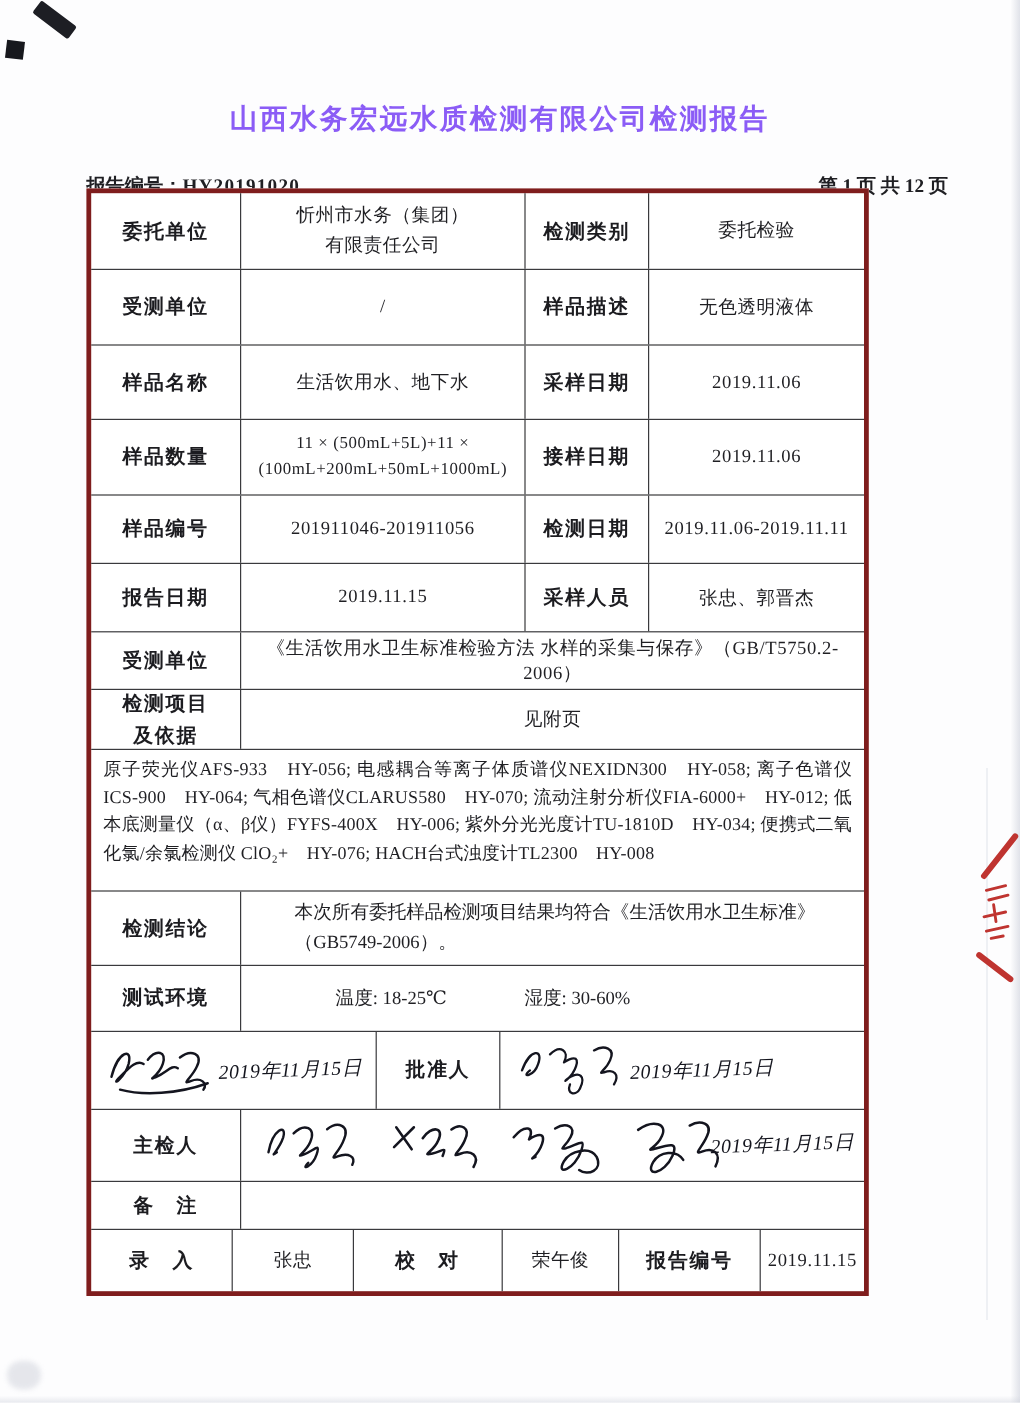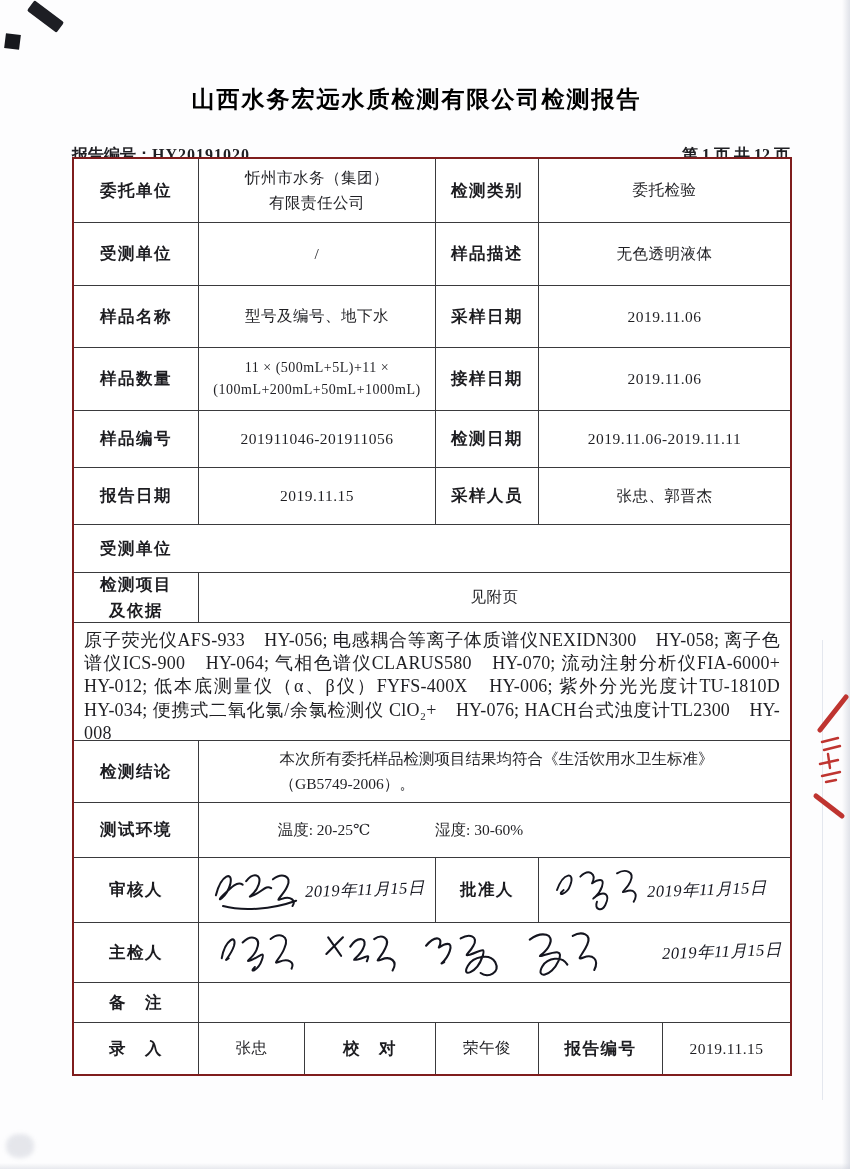--- a/index.html
+++ b/index.html
@@ -19,43 +19,43 @@
     background:#1d1e24; transform:rotate(37deg); border-radius:2px; }
   .mark-square { position:absolute; left:5px; top:34px; width:15px; height:15px;
     background:#17181d; transform:rotate(7deg); }
   .mark-smudge { position:absolute; left:6px; top:1134px; width:28px; height:24px;
     background:#c9ccd6; opacity:.45; border-radius:45%; filter:blur(2px); }
   .edge-line { position:absolute; left:822px; top:640px; width:1px; height:460px;
     background:#d4d8e2; opacity:.6; }
   .stamp { position:absolute; left:808px; top:694px; width:42px; height:126px; }
   
   .title { position:absolute; left:0; top:84px; width:833px; text-align:center;
-    font-size:23px; font-weight:bold; letter-spacing:2px; color:#000000; }
+    font-size:23px; font-weight:bold; letter-spacing:2px; color:#8b5cf6; }
   .meta { position:absolute; left:72px; top:145px; width:718px; display:flex;
     justify-content:space-between; font-size:16px; font-weight:600; }
   .meta .num { font-weight:600; letter-spacing:1px; }
   
-  .t { position:absolute; left:72px; top:157px; width:720px;
-    border:2px solid #7f1d1d; background:#fff; }
+  .t { position:absolute; left:72px; top:157px; width:652px;
+    border:4px solid #7f1d1d; background:#fff; }
   .tr { display:flex; border-top:1px solid #3a3a3d; }
   .tr:first-child { border-top:none; }
   .td { border-left:1px solid #3a3a3d; display:flex; align-items:center;
     justify-content:center; text-align:center; padding:2px 6px; }
   .td:first-child { border-left:none; }
   .c1 { width:124px; } .c2 { width:237px; } .c3 { width:103px; } .c4 { flex:1; }
   .span { flex:1; }
   .f1{width:124px}.f2{width:106px}.f3{width:131px}.f4{width:103px}.f5{width:124px}.f6{flex:1}
   .h63{height:63px}.h62{height:62px}.h57{height:57px}.h48{height:48px}.h50{height:50px}
   .h118{height:118px}.h55{height:55px}.h65{height:65px}.h60{height:60px}.h40{height:40px}.h52{height:52px}
   .lab { font-size:16.5px; font-weight:600; letter-spacing:1.5px; color:#1c1c20; }
   .val { font-size:15.5px; letter-spacing:.5px; }
   .pre { white-space:pre-line; line-height:1.55; }
   .left { justify-content:flex-start; text-align:left; }
   .just { align-items:flex-start; text-align:justify; padding:6px 10px 4px 10px;
-    font-size:18px; line-height:23.2px; letter-spacing:.2px; }
+    font-size:15px; line-height:23.2px; letter-spacing:.2px; }
   .concl { align-items:center; text-align:left; padding-left:10px; font-size:15.5px; }
   .env { justify-content:flex-start; padding-left:14px; font-size:15.5px; }
   .env .temp { display:inline-block; width:222px; }
   .sigcell { position:relative; justify-content:flex-start; }
   .hand { font-style:italic; font-size:16.5px; letter-spacing:.5px;
     transform:rotate(-2deg); color:#14151e; white-space:nowrap; }
   .sig { stroke:#14151f; stroke-width:2.3; fill:none;
     stroke-linecap:round; stroke-linejoin:round; }
 </style>
 </head>
@@ -93,21 +93,21 @@
     <div class="td c4 val">委托检验</div>
   </div>
   <div class="tr h63">
     <div class="td c1 lab">受测单位</div>
     <div class="td c2 val">/</div>
     <div class="td c3 lab">样品描述</div>
     <div class="td c4 val">无色透明液体</div>
   </div>
   <div class="tr h62">
     <div class="td c1 lab">样品名称</div>
-    <div class="td c2 val">型号及编号、地下水</div>
+    <div class="td c2 val">生活饮用水、地下水</div>
     <div class="td c3 lab">采样日期</div>
     <div class="td c4 val">2019.11.06</div>
   </div>
   <div class="tr h63">
     <div class="td c1 lab">样品数量</div>
     <div class="td c2 val pre" style="font-size:14px">11 × (500mL+5L)+11 ×
 (100mL+200mL+50mL+1000mL)</div>
     <div class="td c3 lab">接样日期</div>
     <div class="td c4 val">2019.11.06</div>
   </div>
@@ -119,20 +119,21 @@
   </div>
   <div class="tr h57">
     <div class="td c1 lab">报告日期</div>
     <div class="td c2 val">2019.11.15</div>
     <div class="td c3 lab">采样人员</div>
     <div class="td c4 val">张忠、郭晋杰</div>
   </div>
 
   <div class="tr h48">
     <div class="td c1 lab">受测单位</div>
+    <div class="td span val">《生活饮用水卫生标准检验方法 水样的采集与保存》（GB/T5750.2-2006）</div>
   </div>
 
   <div class="tr h50">
     <div class="td c1 lab pre">检测项目
 及依据</div>
     <div class="td span val">见附页</div>
   </div>
 
   <div class="tr h118">
     <div class="td span just">原子荧光仪AFS-933　HY-056; 电感耦合等离子体质谱仪NEXIDN300　HY-058; 离子色谱仪ICS-900　HY-064; 气相色谱仪CLARUS580　HY-070; 流动注射分析仪FIA-6000+　HY-012; 低本底测量仪（α、β仪）FYFS-400X　HY-006; 紫外分光光度计TU-1810D　HY-034; 便携式二氧化氯/余氯检测仪 ClO₂+　HY-076; HACH台式浊度计TL2300　HY-008</div>
@@ -140,27 +141,26 @@
 
   <div class="tr h62">
     <div class="td c1 lab">检测结论</div>
     <div class="td span concl pre">本次所有委托样品检测项目结果均符合《生活饮用水卫生标准》
 （GB5749-2006）。</div>
   </div>
 
   <div class="tr h55">
     <div class="td c1 lab">测试环境</div>
     <div class="td span env">
-      <span class="temp">温度: 20-25℃</span>
+      <span class="temp">温度: 18-25℃</span>
       <span>湿度: 30-60%</span>
     </div>
   </div>
 
   <div class="tr h65">
-    <div class="td c1 lab">审核人</div>
     <div class="td c2 sigcell">
       <svg class="sig" width="98" height="56" viewBox="0 0 110 56" style="margin-left:2px">
         <path d="M10 34 C16 10 30 6 26 22 C22 36 8 44 18 34 C28 24 34 18 40 22"></path>
         <path d="M44 18 C52 8 62 10 58 22 C54 34 42 38 52 34 C62 30 66 22 72 26"></path>
         <path d="M74 16 C84 8 96 12 90 24 C86 34 74 42 84 38 C94 34 100 40 96 46"></path>
         <path d="M18 46 C40 52 72 50 100 40"></path>
       </svg>
       <span class="hand">2019年11月15日</span>
     </div>
     <div class="td c3 lab">批准人</div>

